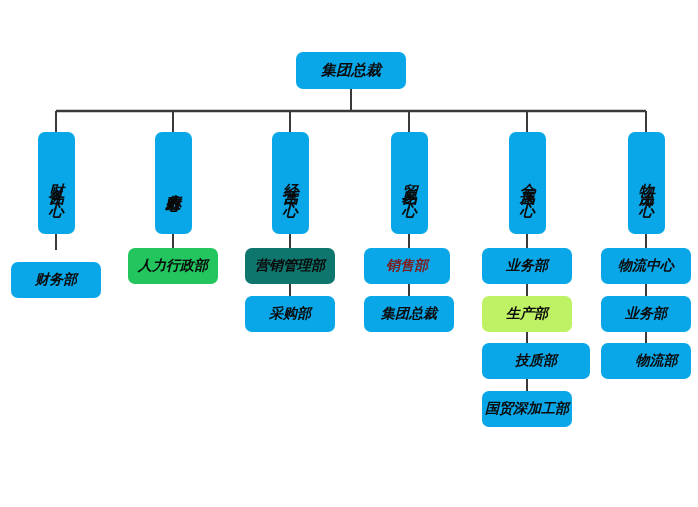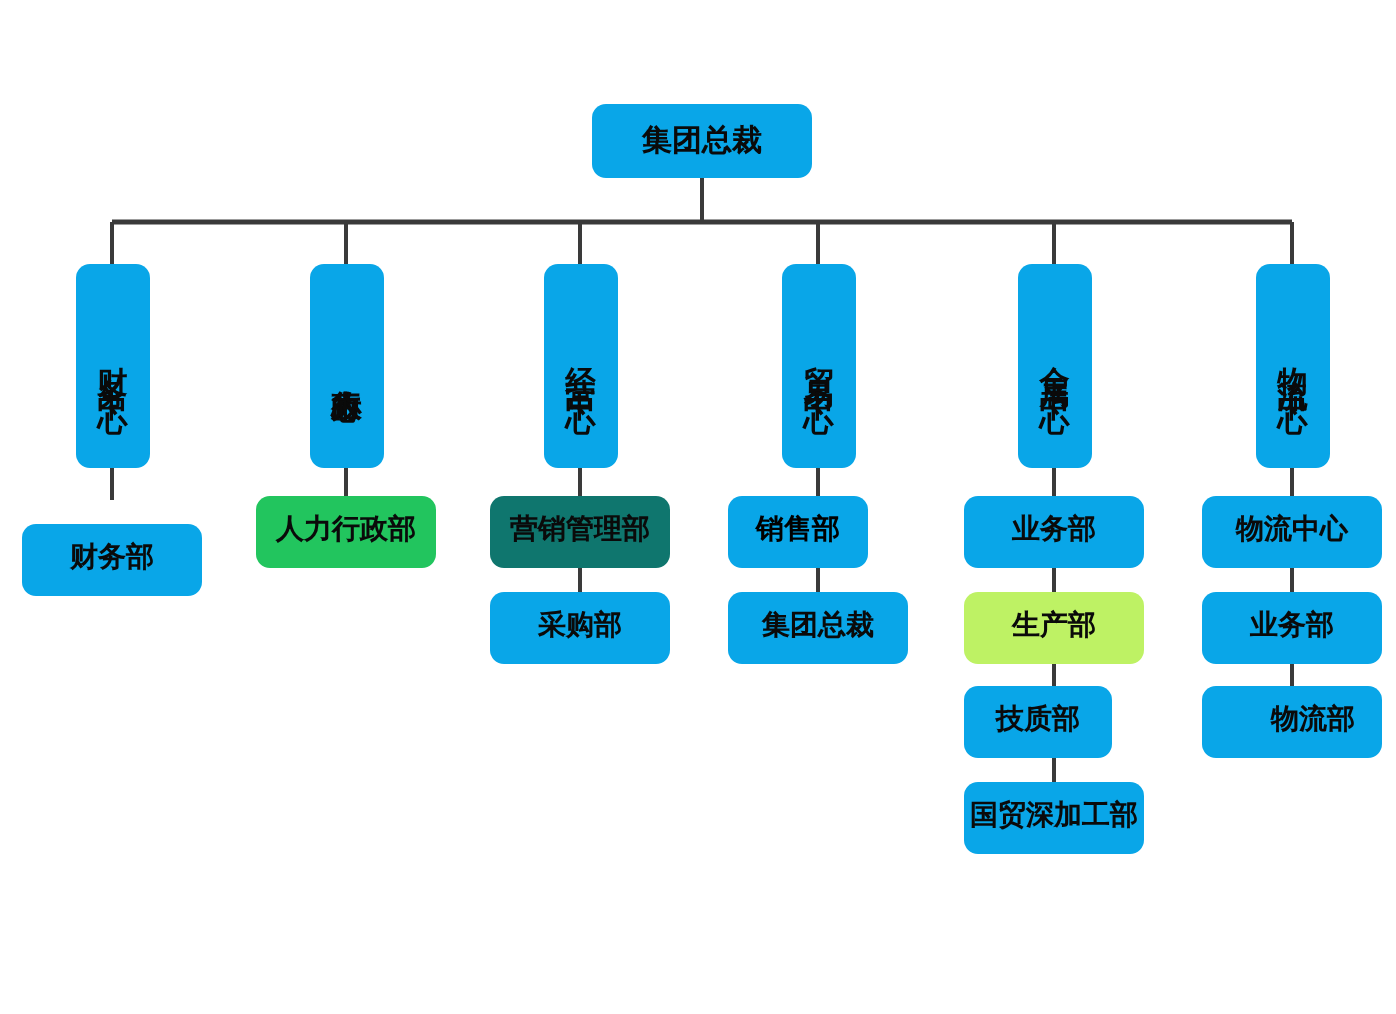--- a/index.html
+++ b/index.html
@@ -28,20 +28,21 @@
     background: #09a6e8;
     color: #0a0a0a;
     font-weight: bold;
     display: flex;
     align-items: center;
     justify-content: center;
     border-radius: 7px;
     text-align: right;
     line-height: 1.1;
     white-space: nowrap;
+    font-style: italic;
   }
   .node.root {
     font-size: 15px;
   }
   .node.center {
     writing-mode: vertical-lr;
     text-orientation: upright;
     font-size: 15px;
   }
   .node.dept {
@@ -78,25 +79,25 @@
   <div id="nodes">
       <div class="node root" style="left: 296px; top: 52px; width: 110px; height: 37px; background: rgb(9, 166, 232); color: rgb(10, 10, 10);">集团总裁</div>
       <div class="node center" style="left: 37.5px; top: 132px; width: 37px; height: 102px; background: rgb(9, 166, 232); color: rgb(10, 10, 10); letter-spacing: 6px;">财务中心</div>
       <div class="node dept" style="left: 11px; top: 248px; width: 90px; height: 36px; background: rgb(9, 166, 232); color: rgb(10, 10, 10); margin-top: 14px;">财务部</div>
       <div class="node center" style="left: 154.5px; top: 132px; width: 37px; height: 102px; background: rgb(9, 166, 232); color: rgb(10, 10, 10); letter-spacing: 0px;">人力行政中心</div>
       <div class="node dept" style="left: 128px; top: 248px; width: 90px; height: 36px; background: #22c55e; color: rgb(10, 10, 10);">人力行政部</div>
       <div class="node center" style="left: 271.5px; top: 132px; width: 37px; height: 102px; background: rgb(9, 166, 232); color: rgb(10, 10, 10); letter-spacing: 6px;">经营中心</div>
       <div class="node dept" style="left: 245px; top: 248px; width: 90px; height: 36px; background: #0f766e; color: rgb(10, 10, 10);">营销管理部</div>
       <div class="node dept" style="left: 245px; top: 296px; width: 90px; height: 36px; background: rgb(9, 166, 232); color: rgb(10, 10, 10);">采购部</div>
       <div class="node center" style="left: 390.5px; top: 132px; width: 37px; height: 102px; background: rgb(9, 166, 232); color: rgb(10, 10, 10); letter-spacing: 6px;">贸易中心</div>
-      <div class="node dept" style="left: 364px; top: 248px; width: 70px; height: 36px; background: rgb(9, 166, 232); color: #000000;">销售部</div>
+      <div class="node dept" style="left: 364px; top: 248px; width: 86px; height: 36px; background: rgb(9, 166, 232); color: #7f1d1d;">销售部</div>
       <div class="node dept" style="left: 364px; top: 296px; width: 90px; height: 36px; background: rgb(9, 166, 232); color: rgb(10, 10, 10);">集团总裁</div>
       <div class="node center" style="left: 508.5px; top: 132px; width: 37px; height: 102px; background: rgb(9, 166, 232); color: rgb(10, 10, 10); letter-spacing: 6px;">金属中心</div>
       <div class="node dept" style="left: 482px; top: 248px; width: 90px; height: 36px; background: rgb(9, 166, 232); color: rgb(10, 10, 10);">业务部</div>
       <div class="node dept" style="left: 482px; top: 296px; width: 90px; height: 36px; background: #bef264; color: rgb(10, 10, 10);">生产部</div>
-      <div class="node dept" style="left: 482px; top: 343px; width: 74px; height: 36px; background: rgb(9, 166, 232); color: rgb(10, 10, 10);">技质部</div>
+      <div class="node dept" style="left: 482px; top: 343px; width: 108px; height: 36px; background: rgb(9, 166, 232); color: rgb(10, 10, 10);">技质部</div>
       <div class="node dept" style="left: 482px; top: 391px; width: 90px; height: 36px; background: rgb(9, 166, 232); color: rgb(10, 10, 10);">国贸深加工部</div>
       <div class="node center" style="left: 627.5px; top: 132px; width: 37px; height: 102px; background: rgb(9, 166, 232); color: rgb(10, 10, 10); letter-spacing: 6px;">物流中心</div>
       <div class="node dept" style="left: 601px; top: 248px; width: 90px; height: 36px; background: rgb(9, 166, 232); color: rgb(10, 10, 10);">物流中心</div>
       <div class="node dept" style="left: 601px; top: 296px; width: 90px; height: 36px; background: rgb(9, 166, 232); color: rgb(10, 10, 10);">业务部</div>
       <div class="node dept" style="left: 601px; top: 343px; width: 90px; height: 36px; background: rgb(9, 166, 232); color: rgb(10, 10, 10); padding-left: 21px;">物流部</div>
     </div>
 </div>
 
 </body></html>

